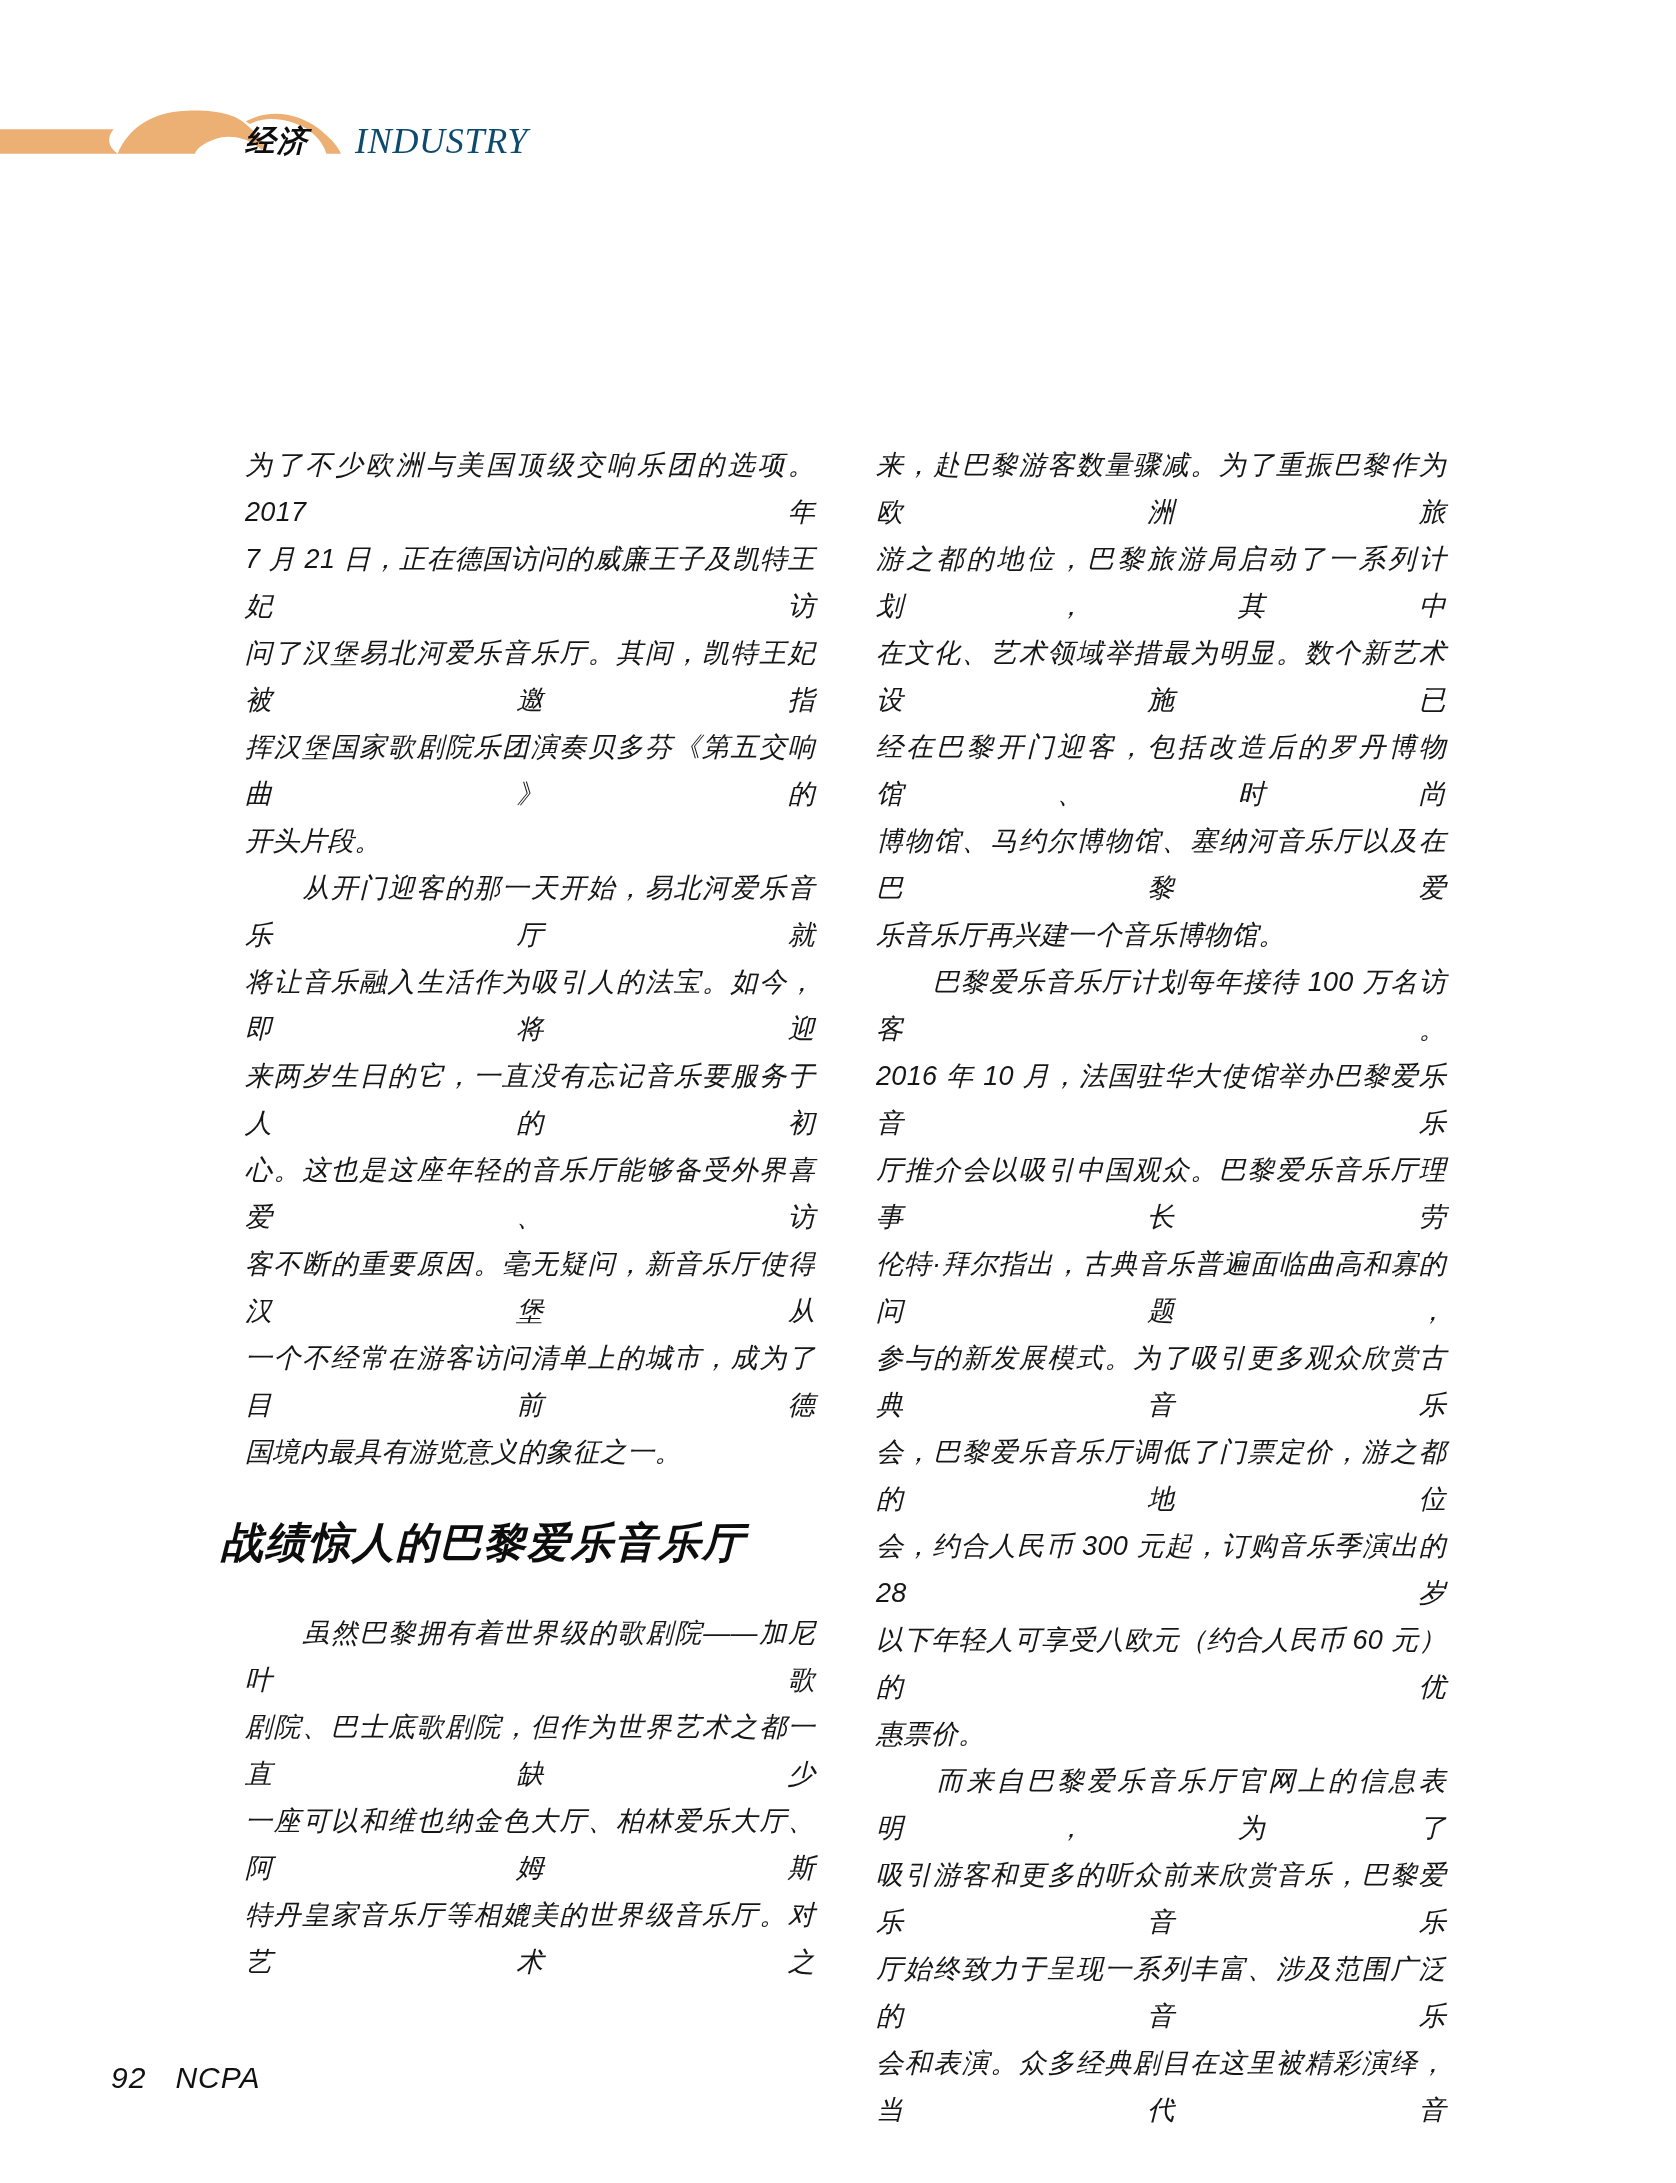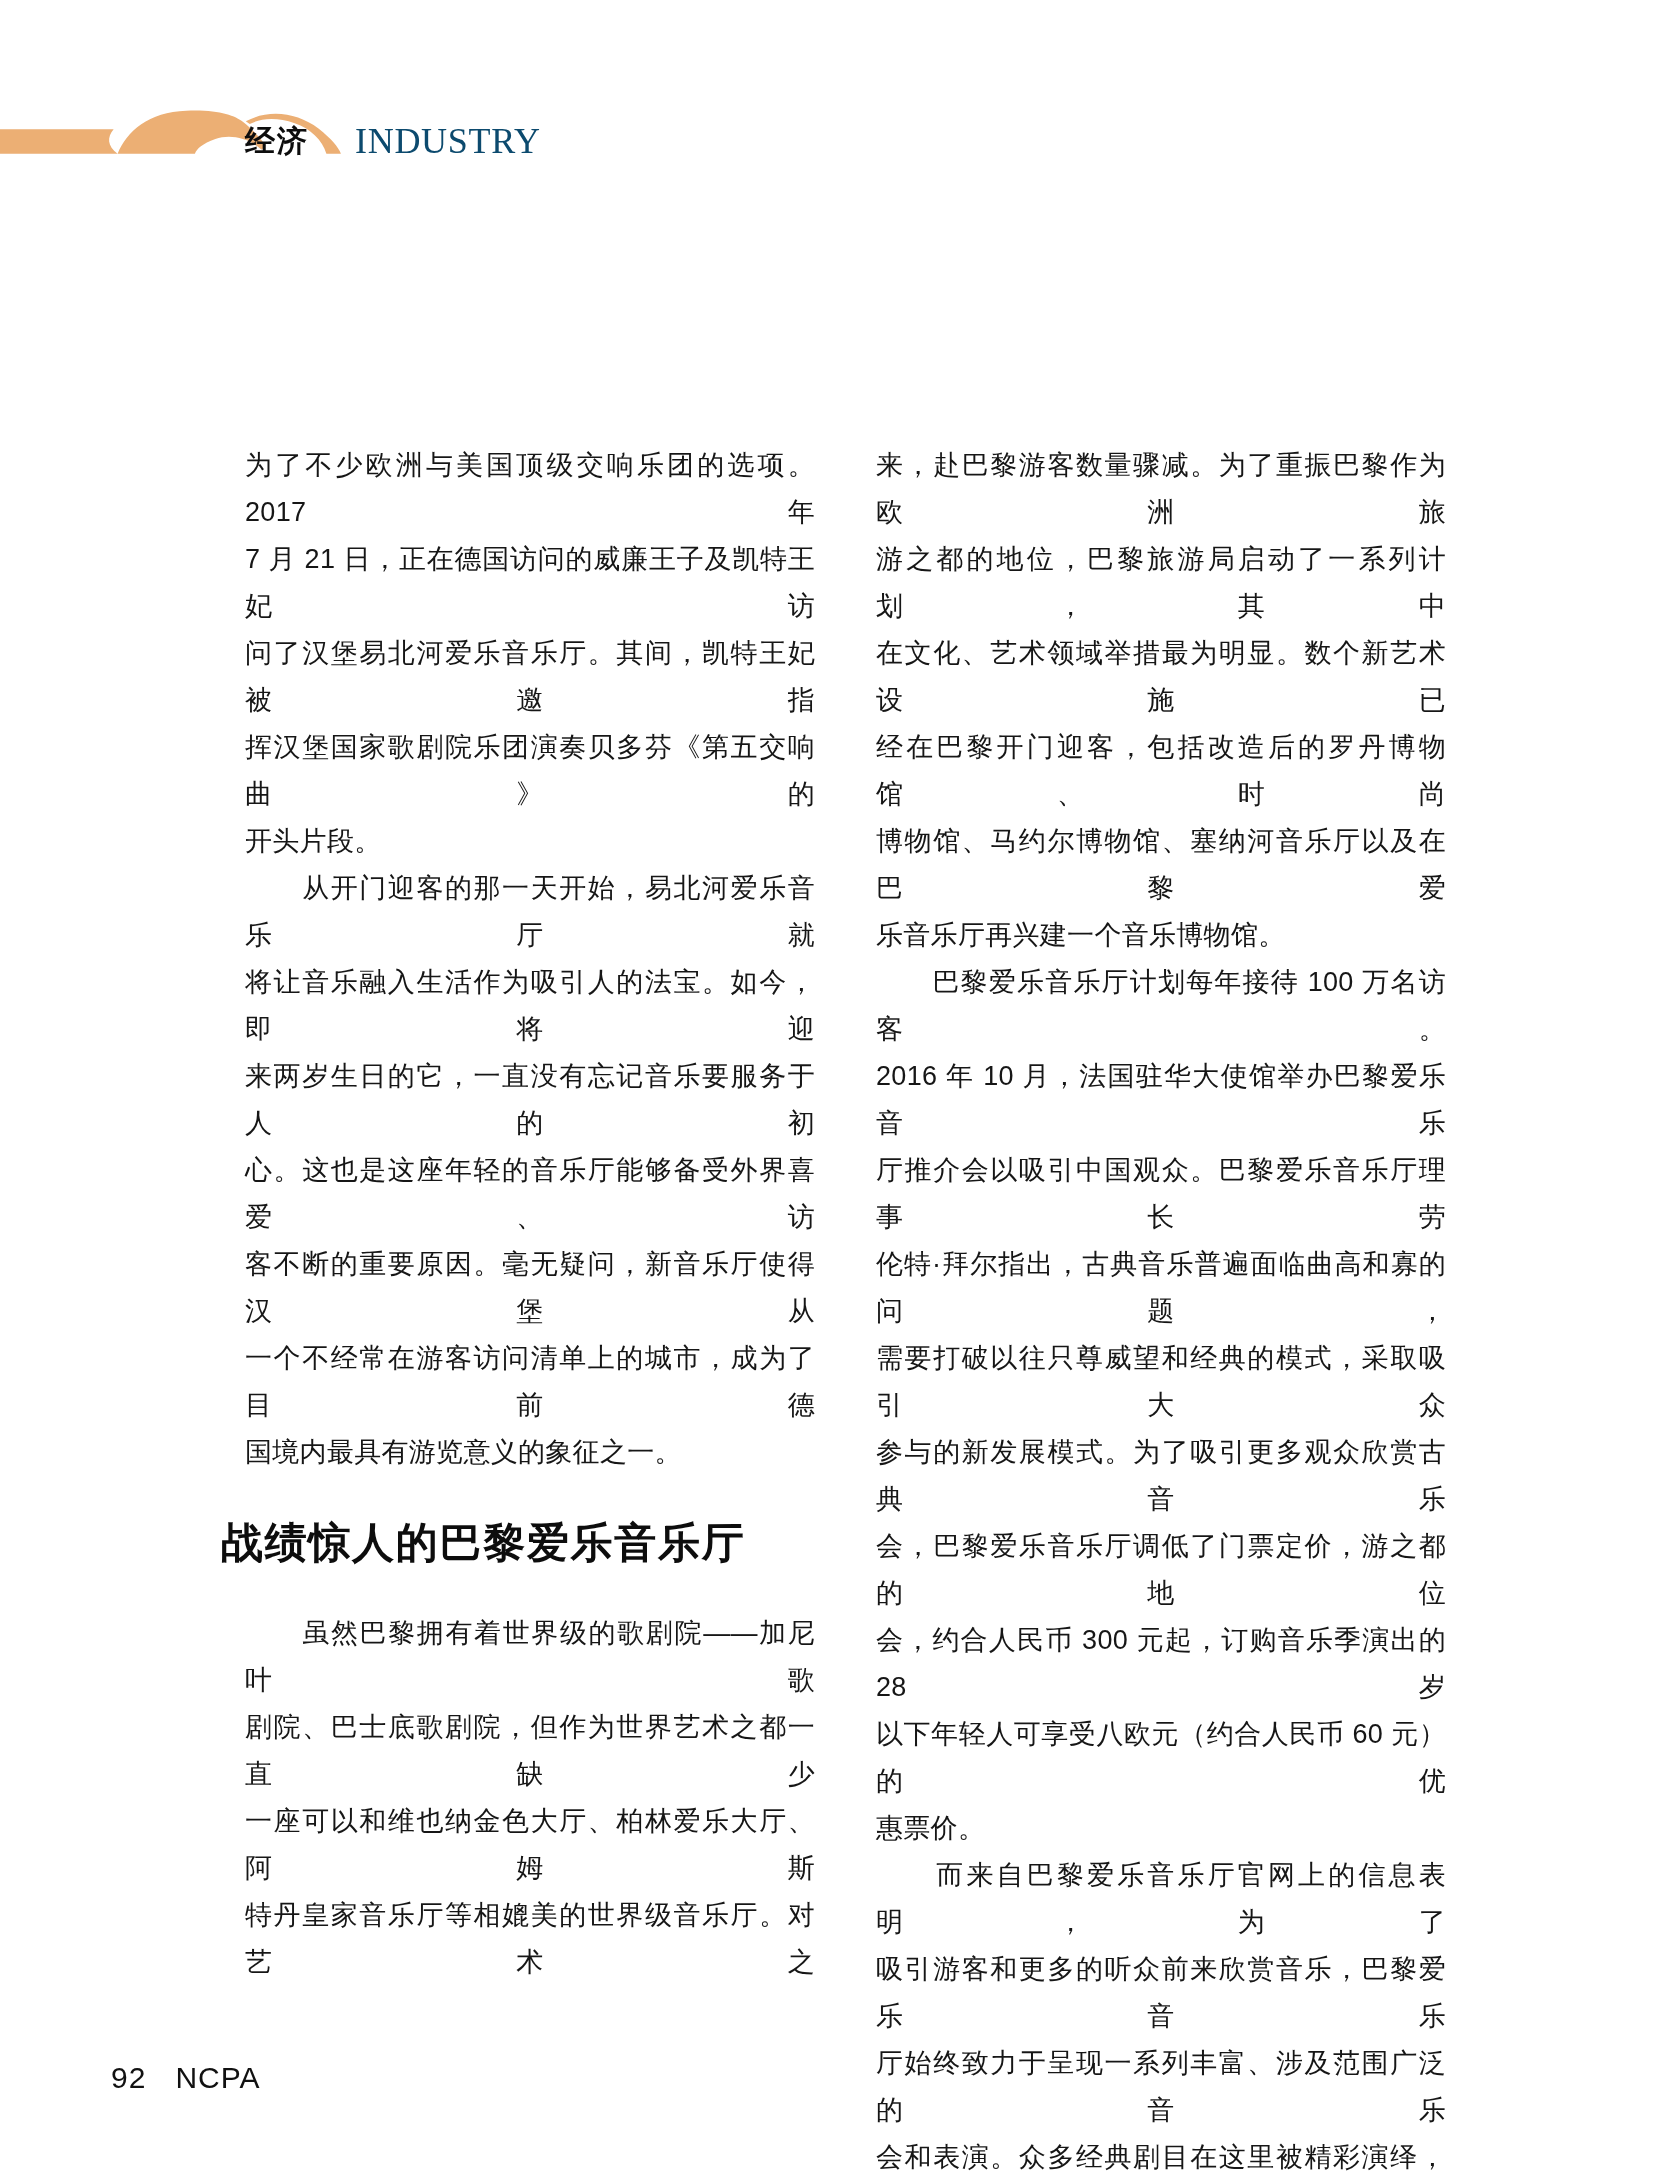--- a/index.html
+++ b/index.html
@@ -4,20 +4,21 @@
 <style>
   html, body { margin: 0; padding: 0; background: #ffffff; }
   .page {
     position: relative;
     width: 1676px;
     height: 2183px;
     background: #ffffff;
     overflow: hidden;
     font-family: "Liberation Sans", sans-serif;
     color: #161616;
+    font-style: italic;
   }
 
   
   .logo-svg {
     position: absolute;
     left: 0;
     top: 106px;
     width: 370px;
     height: 53px;
   }
@@ -134,21 +135,20 @@
         <div class="tline">在文化、艺术领域举措最为明显。数个新艺术设施已</div>
         <div class="tline">经在巴黎开门迎客，包括改造后的罗丹博物馆、时尚</div>
         <div class="tline">博物馆、马约尔博物馆、塞纳河音乐厅以及在巴黎爱</div>
         <div class="tline tline-last">乐音乐厅再兴建一个音乐博物馆。</div>
       </div>
     <div>
         <div class="tline">　　巴黎爱乐音乐厅计划每年接待 100 万名访客。</div>
         <div class="tline">2016 年 10 月，法国驻华大使馆举办巴黎爱乐音乐</div>
         <div class="tline">厅推介会以吸引中国观众。巴黎爱乐音乐厅理事长劳</div>
         <div class="tline">伦特·拜尔指出，古典音乐普遍面临曲高和寡的问题，</div>
-        <div class="tline">需要打破以往只尊威望和经典的模式，采取吸引大众</div>
         <div class="tline">参与的新发展模式。为了吸引更多观众欣赏古典音乐</div>
         <div class="tline">会，巴黎爱乐音乐厅调低了门票定价，游之都的地位</div>
         <div class="tline">会，约合人民币 300 元起，订购音乐季演出的 28 岁</div>
         <div class="tline">以下年轻人可享受八欧元（约合人民币 60 元）的优</div>
         <div class="tline tline-last">惠票价。</div>
       </div>
     <div>
         <div class="tline">　　而来自巴黎爱乐音乐厅官网上的信息表明，为了</div>
         <div class="tline">吸引游客和更多的听众前来欣赏音乐，巴黎爱乐音乐</div>
         <div class="tline">厅始终致力于呈现一系列丰富、涉及范围广泛的音乐</div>

